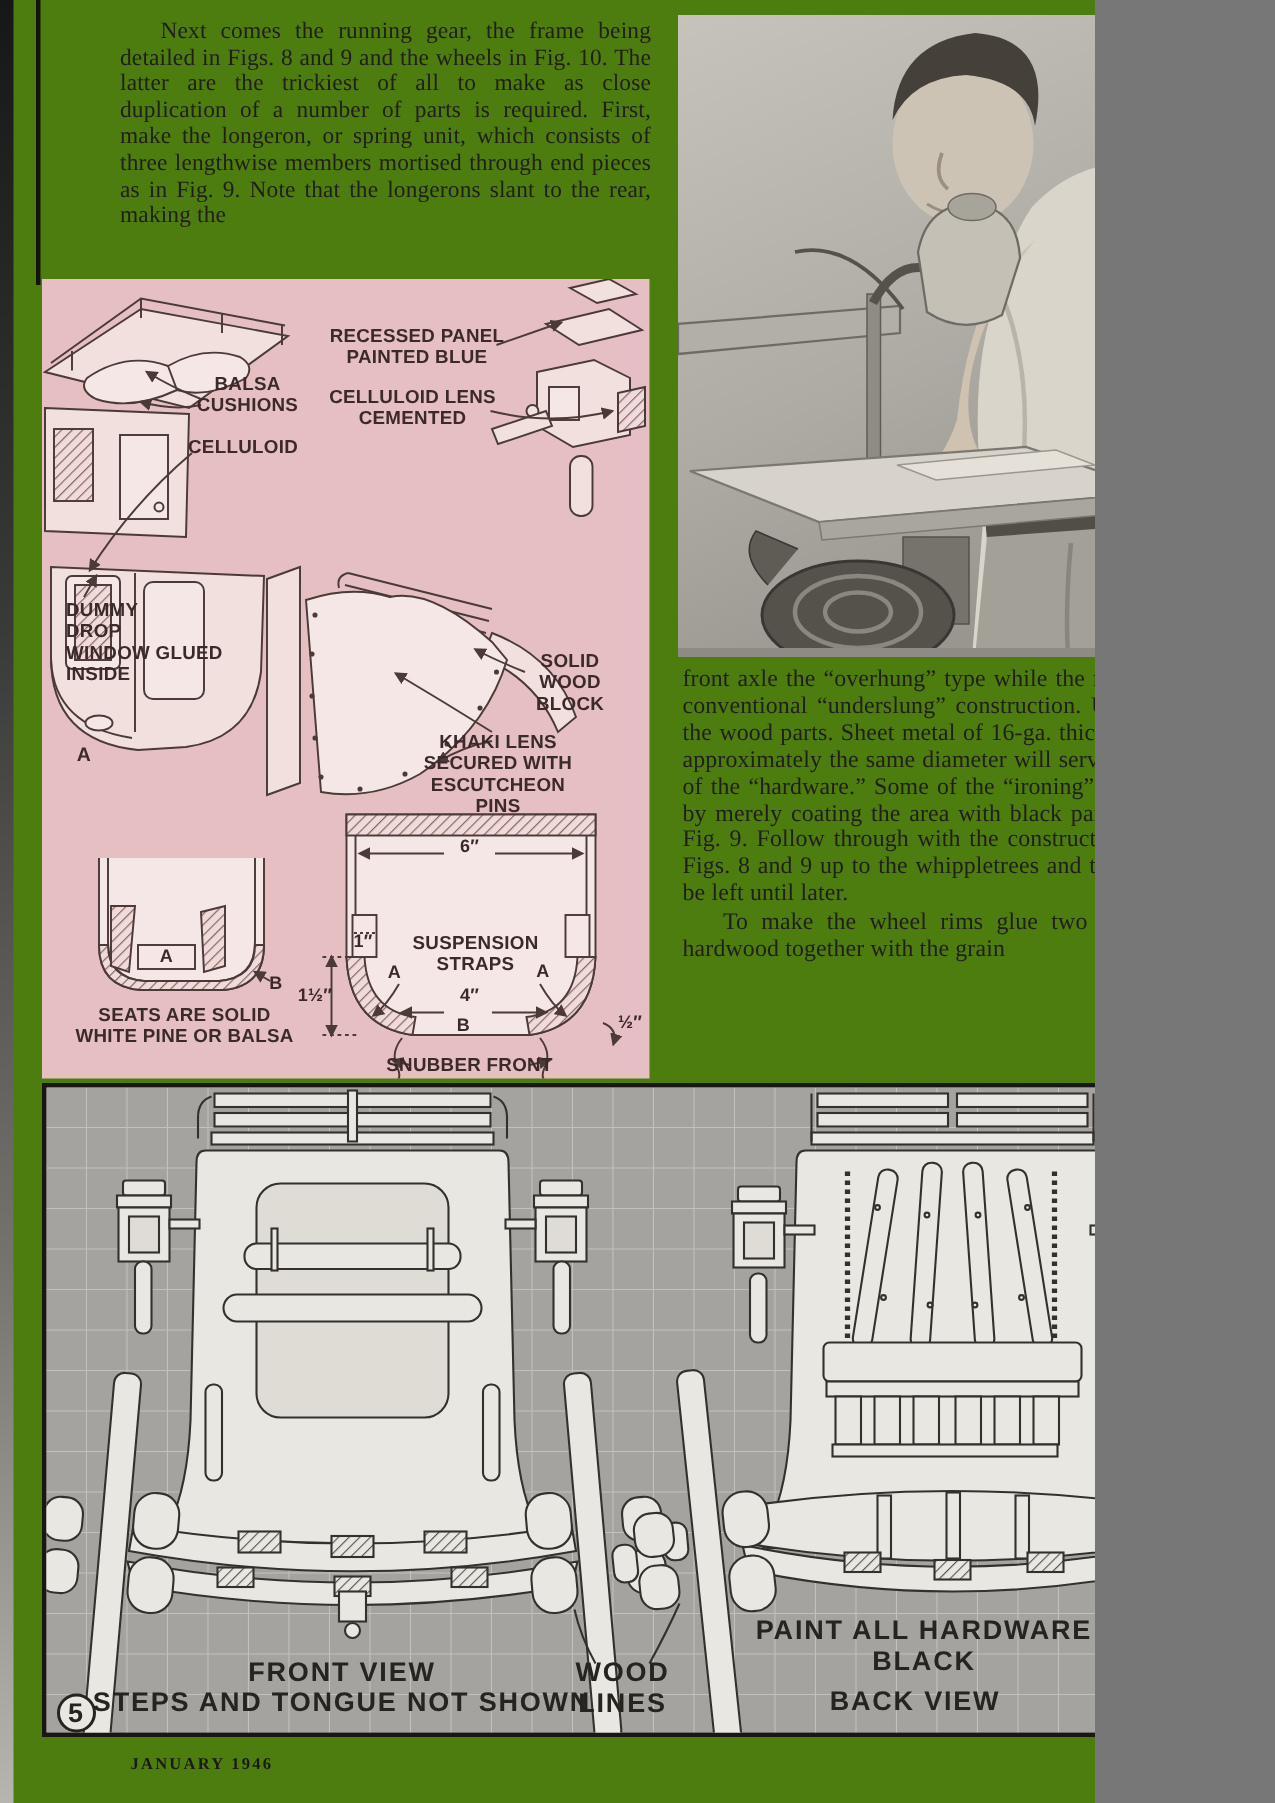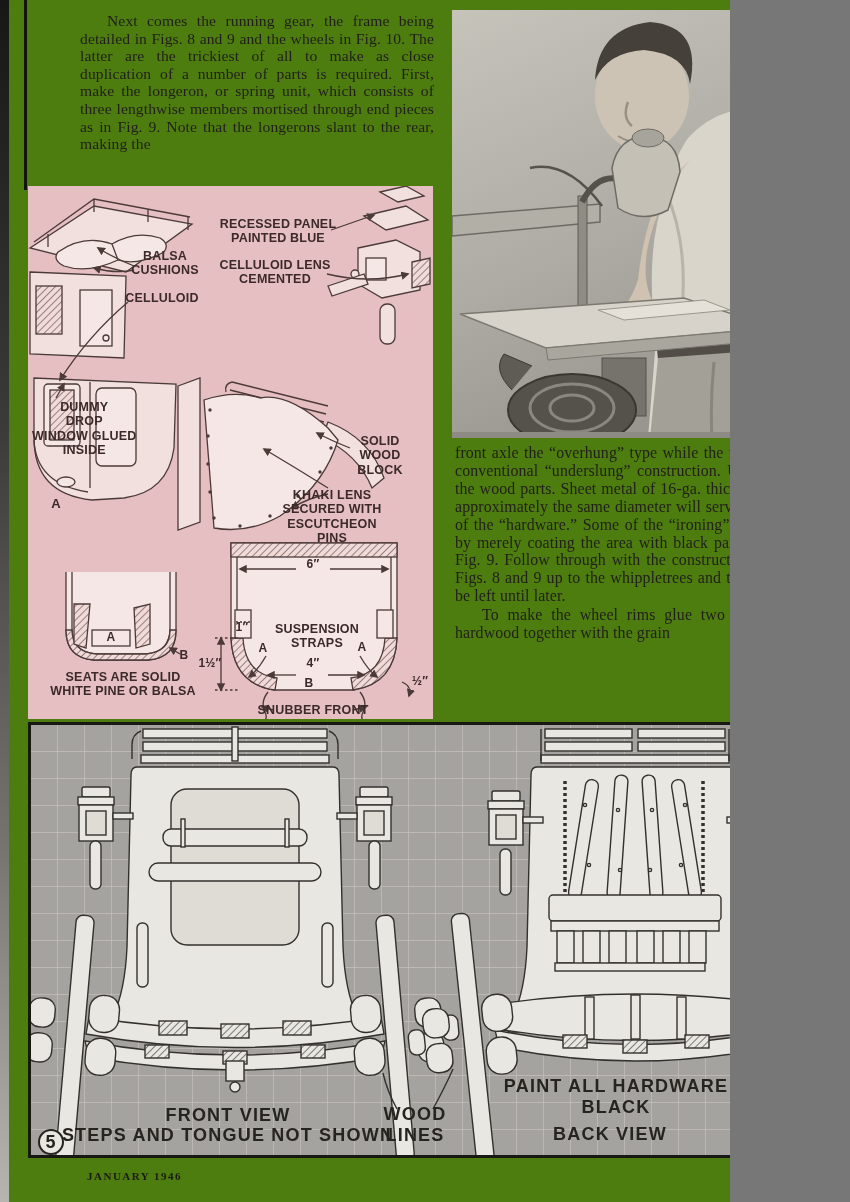--- a/index.html
+++ b/index.html
@@ -235,21 +235,21 @@
       </g>
     </svg>
 
     <span class="lbl" style="left:137px;top:77px">BALSA
 CUSHIONS</span>
     <span class="lbl" style="left:134px;top:112px">CELLULOID</span>
     <span class="lbl" style="left:250px;top:45px">RECESSED PANEL
 PAINTED BLUE</span>
     <span class="lbl" style="left:247px;top:86px">CELLULOID LENS
 CEMENTED</span>
-    <span class="lbl left" style="left:4px;top:242px;text-align:center">DUMMY
+    <span class="lbl left" style="left:16px;top:242px;text-align:left">DUMMY
 DROP
 WINDOW GLUED
 INSIDE</span>
     <span class="lbl big" style="left:28px;top:318px">A</span>
     <span class="lbl" style="left:352px;top:269px">SOLID WOOD
 BLOCK</span>
     <span class="lbl" style="left:304px;top:330px">KHAKI LENS
 SECURED WITH
 ESCUTCHEON
 PINS</span>

